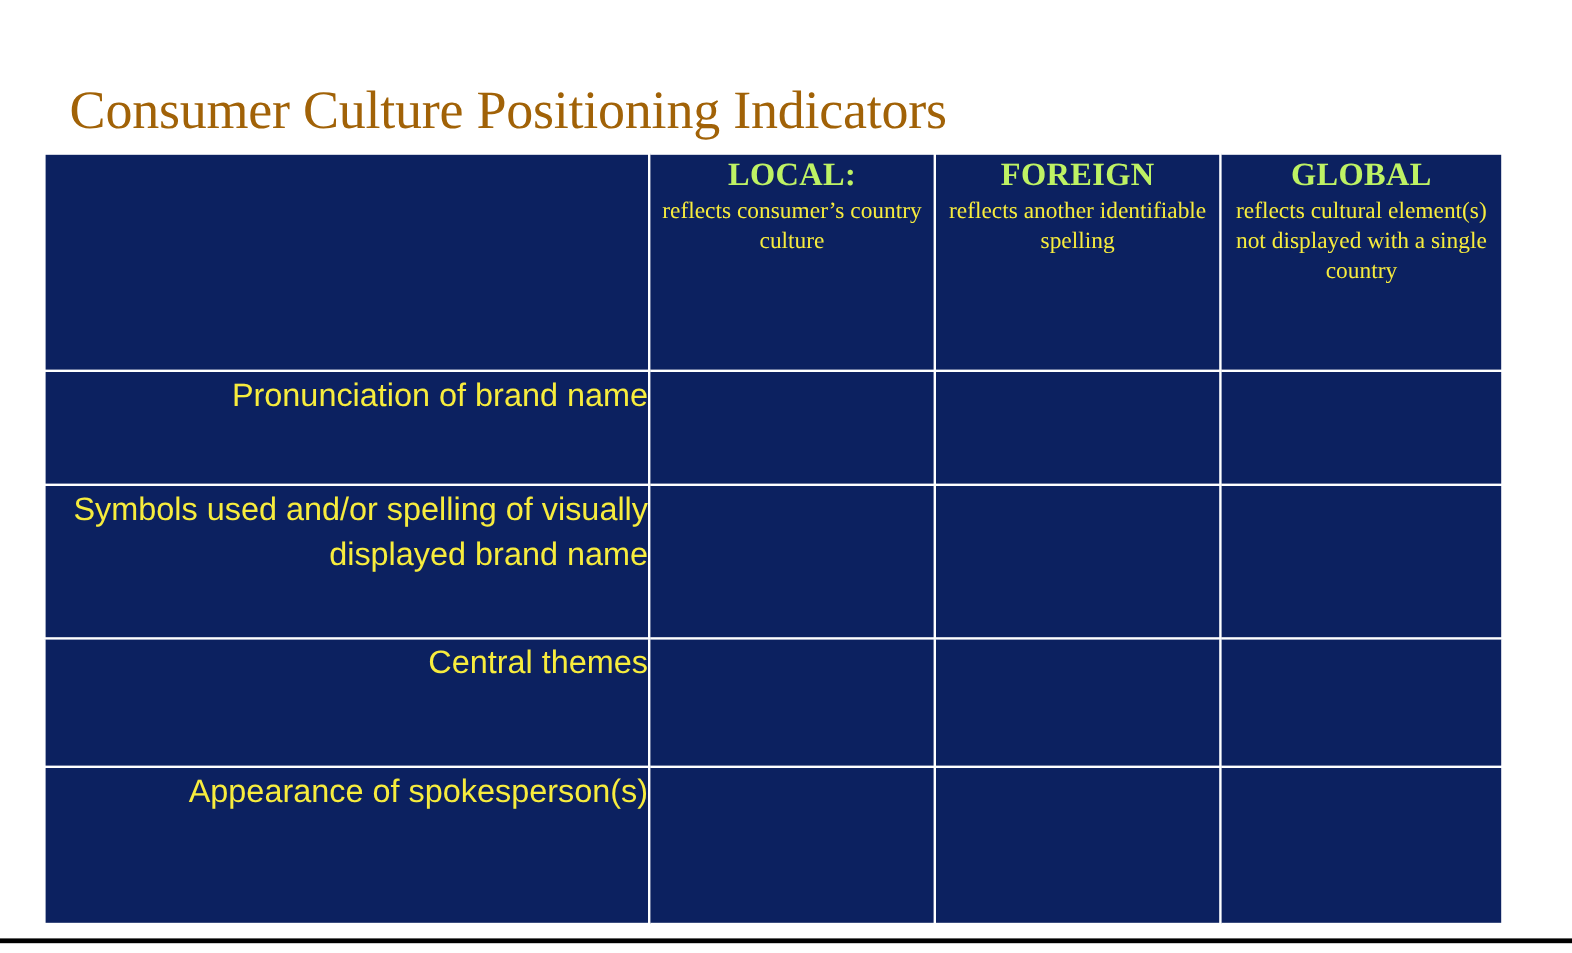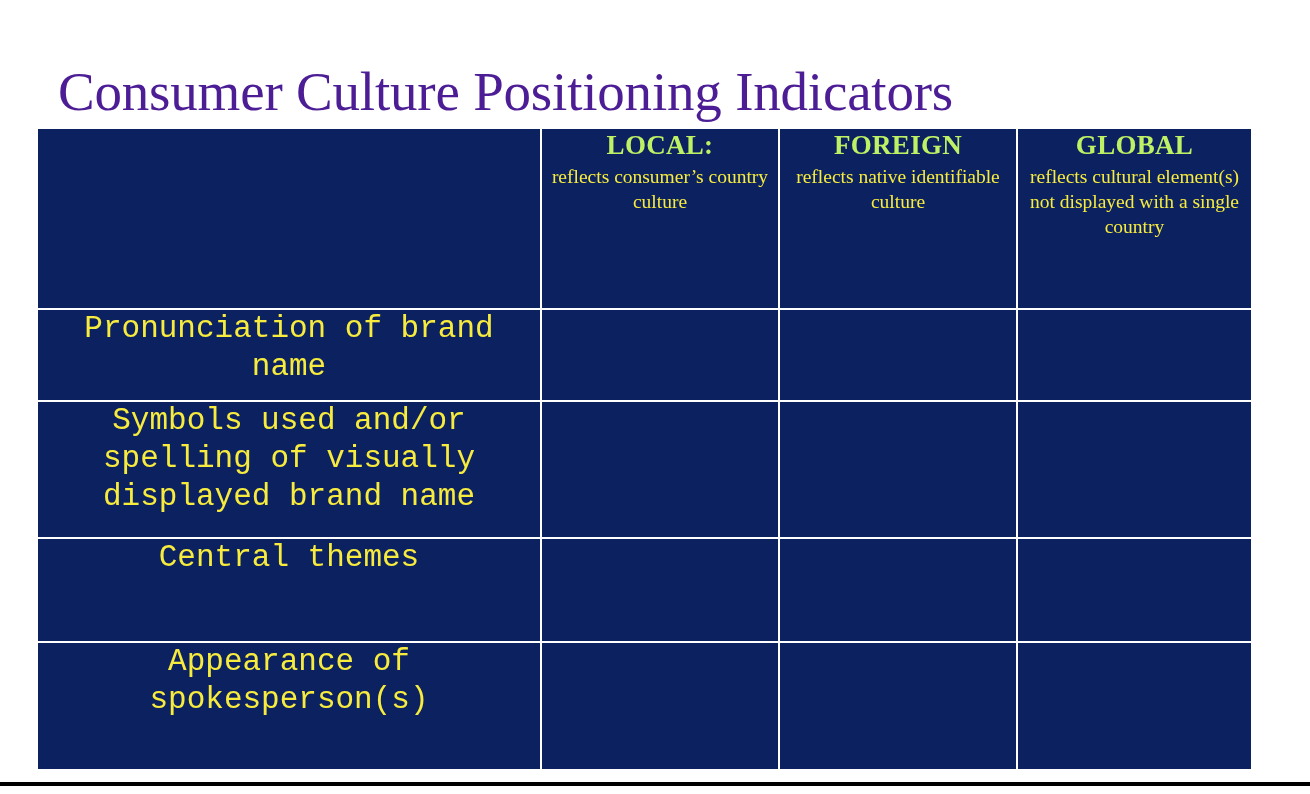--- a/index.html
+++ b/index.html
@@ -25,23 +25,23 @@
 
   
   #slide-title {
     position: absolute;
     left: 58px;
     top: 62px;
     width: 1200px;
     height: 60px;
     line-height: 60px;
     font-family: "Liberation Serif", "DejaVu Serif", serif;
-    font-size: 55px;
+    font-size: 45px;
     font-weight: 400;
-    color: #4c1d95;
+    color: #a16207;
     white-space: nowrap;
     letter-spacing: -0.2px;
   }
 
   
   #indicator-table {
     position: absolute;
     left: 36px;
     top: 127px;
     width: 1215px;
@@ -89,25 +89,25 @@
     font-weight: 400;
     font-size: 19.5px;
     line-height: 25px;
     color: #f7ec3d;
     padding: 0 8px;
   }
 
   
   td.row-label {
     padding: 6px 0 0 10px;
-    font-family: Liberation Mono, monospace;
-    font-size: 31px;
+    font-family: Liberation Sans, sans-serif;
+    font-size: 27px;
     line-height: 38px;
     color: #f7ec3d;
-    text-align: center;
+    text-align: right;
   }
   td.data-cell { }
 
   tr.r-pronunciation { height: 78px; }
   tr.r-symbols       { height: 105px; margin-left: 48px; }
   tr.r-logo          { height: 78px; }
   tr.r-themes        { height: 88px; margin-left: 18px; }
   tr.r-spokesperson  { height: 108px; }
 
   
@@ -136,21 +136,21 @@
     </colgroup>
     <thead>
       <tr class="head-row">
         <th class="corner-cell"></th>
         <th class="col-head">
           <span class="col-head-title">LOCAL:</span>
           <span class="col-head-sub">reflects consumer’s country culture</span>
         </th>
         <th class="col-head">
           <span class="col-head-title">FOREIGN</span>
-          <span class="col-head-sub">reflects native identifiable culture</span>
+          <span class="col-head-sub">reflects another identifiable spelling</span>
         </th>
         <th class="col-head">
           <span class="col-head-title">GLOBAL</span>
           <span class="col-head-sub">reflects cultural element(s) not displayed with a single country</span>
         </th>
       </tr>
     </thead>
     <tbody>
 
       <tr class="r-pronunciation">

